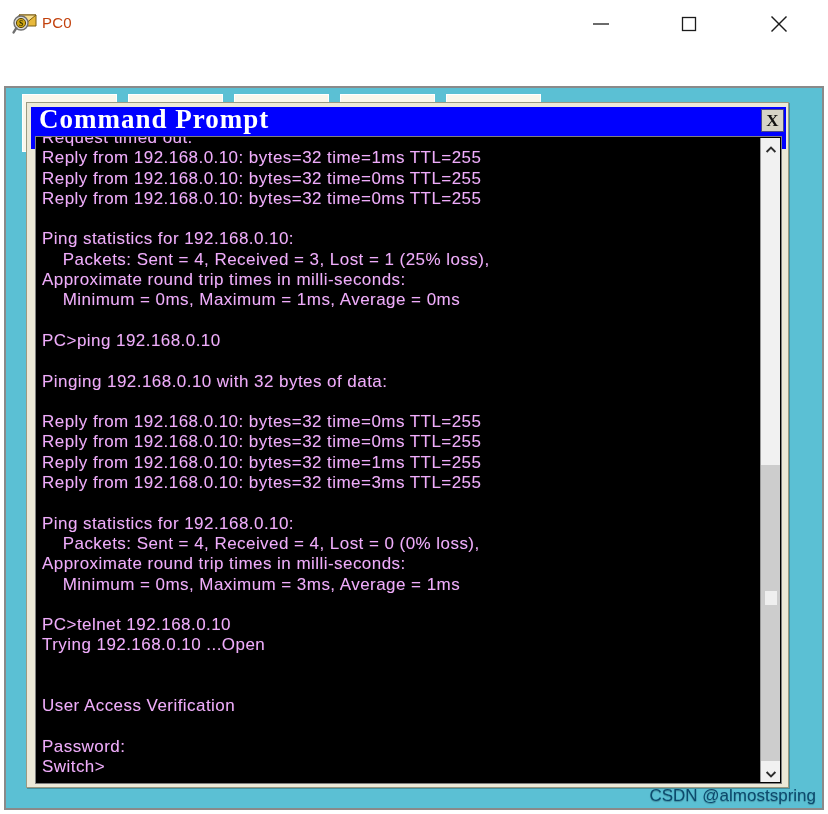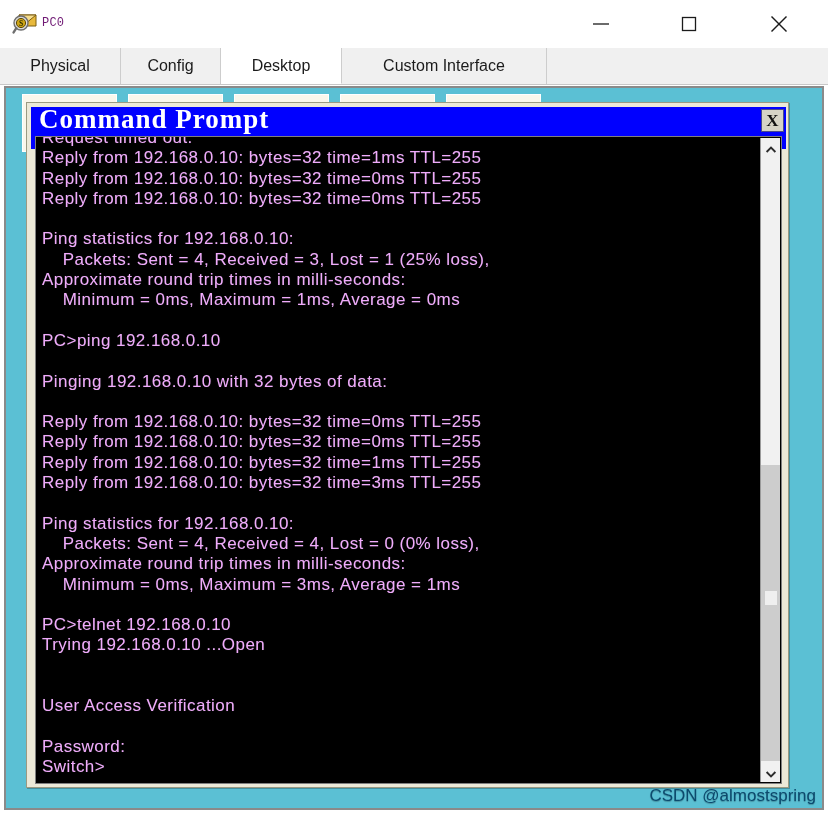--- a/index.html
+++ b/index.html
@@ -40,26 +40,25 @@
     position: absolute;
     left: 12px;
     top: 11px;
     width: 26px;
     height: 24px;
   }
   #app-title {
     position: absolute;
     left: 42px;
     top: 11px;
-    font-size: 12px;
-    color: #701a75;
+    font-size: 15px;
+    color: #c2410c;
     line-height: 24px;
     letter-spacing: 0.2px;
     white-space: nowrap;
-    font-family: Liberation Mono, monospace;
   }
   .win-btn {
     position: absolute;
     top: 0;
     width: 62px;
     height: 48px;
     background: transparent;
     border: none;
     padding: 0;
     cursor: default;
@@ -317,26 +316,20 @@
     </button>
 
     <button class="win-btn" id="btn-close">
       <svg width="22" height="22" viewBox="0 0 22 22" aria-hidden="true">
         <line x1="3.5" y1="3.5" x2="18.5" y2="18.5" stroke="#1b1b1b" stroke-width="1.4"></line>
         <line x1="18.5" y1="3.5" x2="3.5" y2="18.5" stroke="#1b1b1b" stroke-width="1.4"></line>
       </svg>
     </button>
   </div>
 
-  <div id="tabstrip">
-    <div class="tab" id="tab-physical">Physical</div>
-    <div class="tab" id="tab-config">Config</div>
-    <div class="tab active" id="tab-desktop">Desktop</div>
-    <div class="tab" id="tab-custom-interface">Custom Interface</div>
-  </div>
 
   <div id="desktop-panel">
     <div id="desktop-inner">
 
       <div class="desktop-tile" id="tile-0">
         <span class="tile-glyph">
           <svg width="52" height="26" viewBox="0 0 52 26">
             <path d="M4 22 Q20 12 46 20" stroke="#3b2a20" stroke-width="2.4" fill="none"></path>
           </svg>
         </span>

